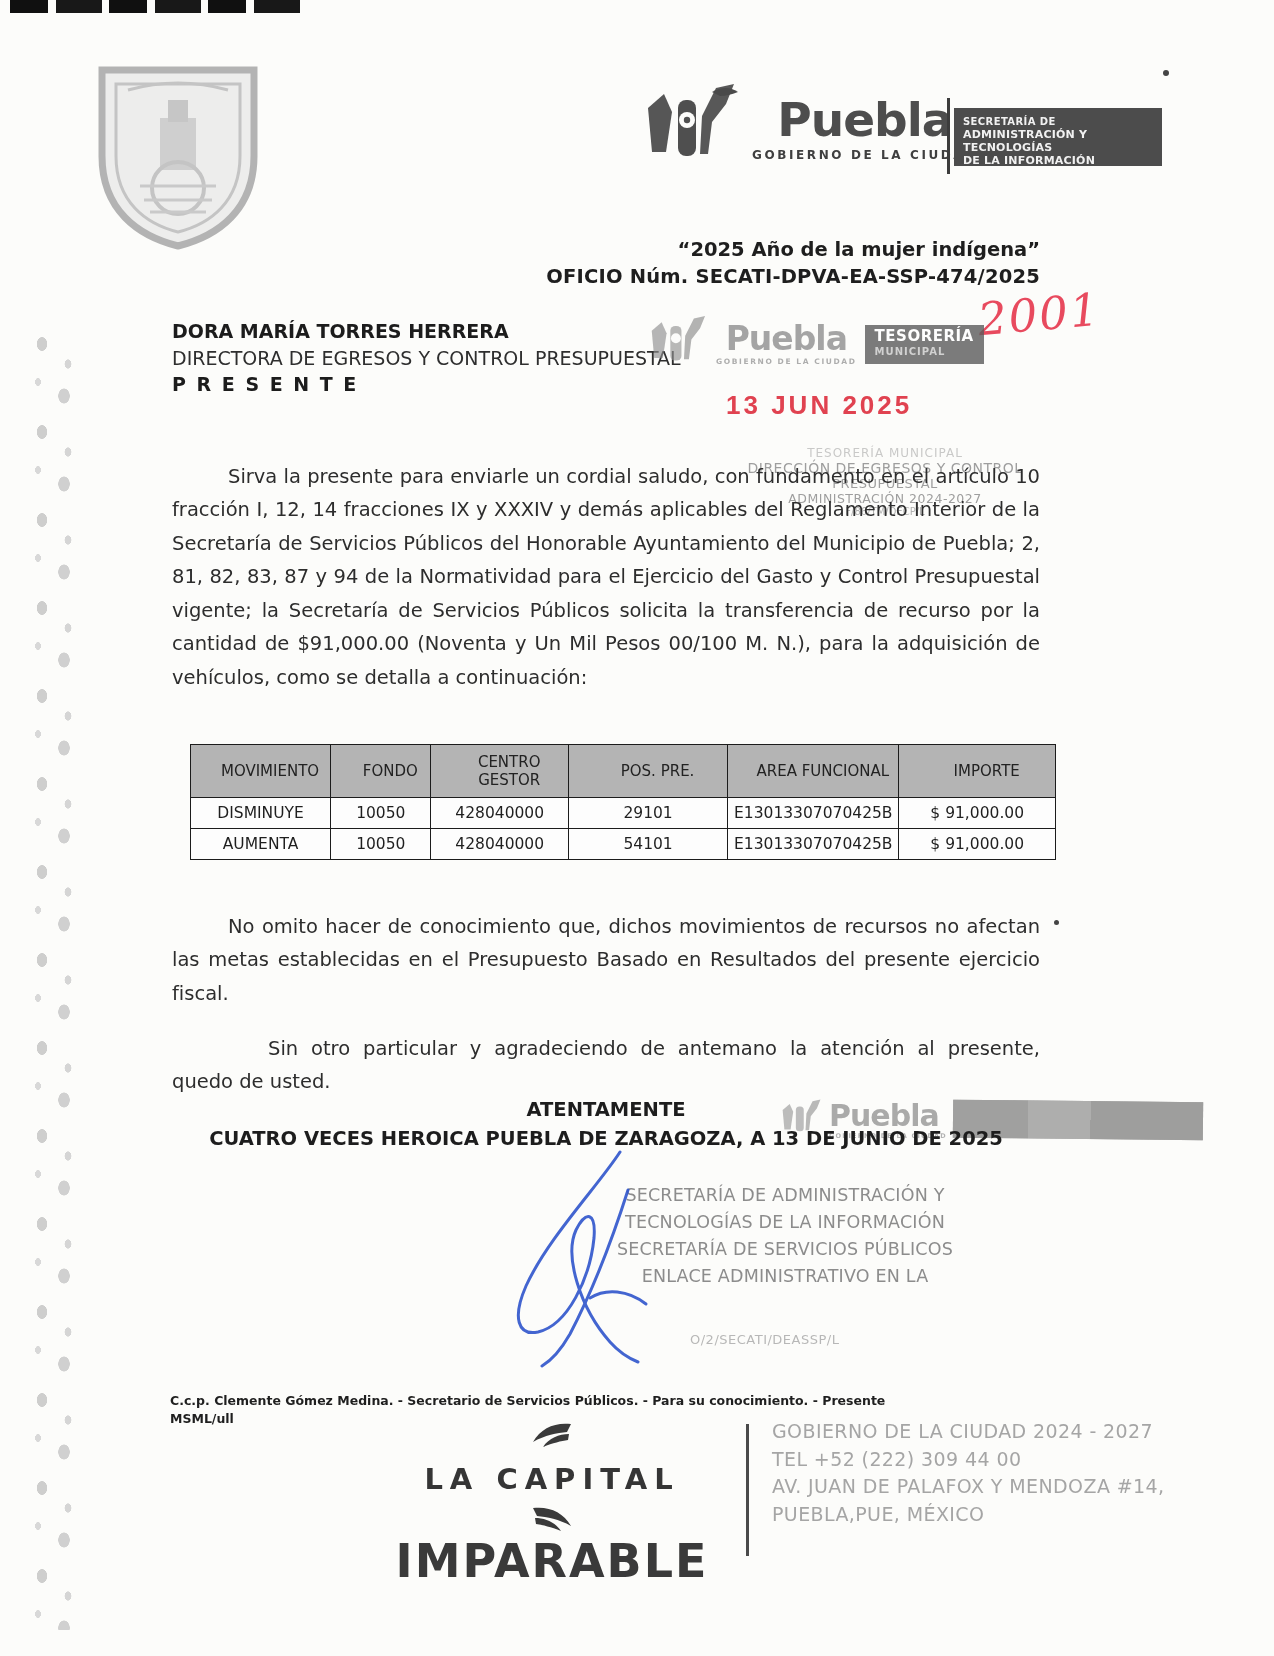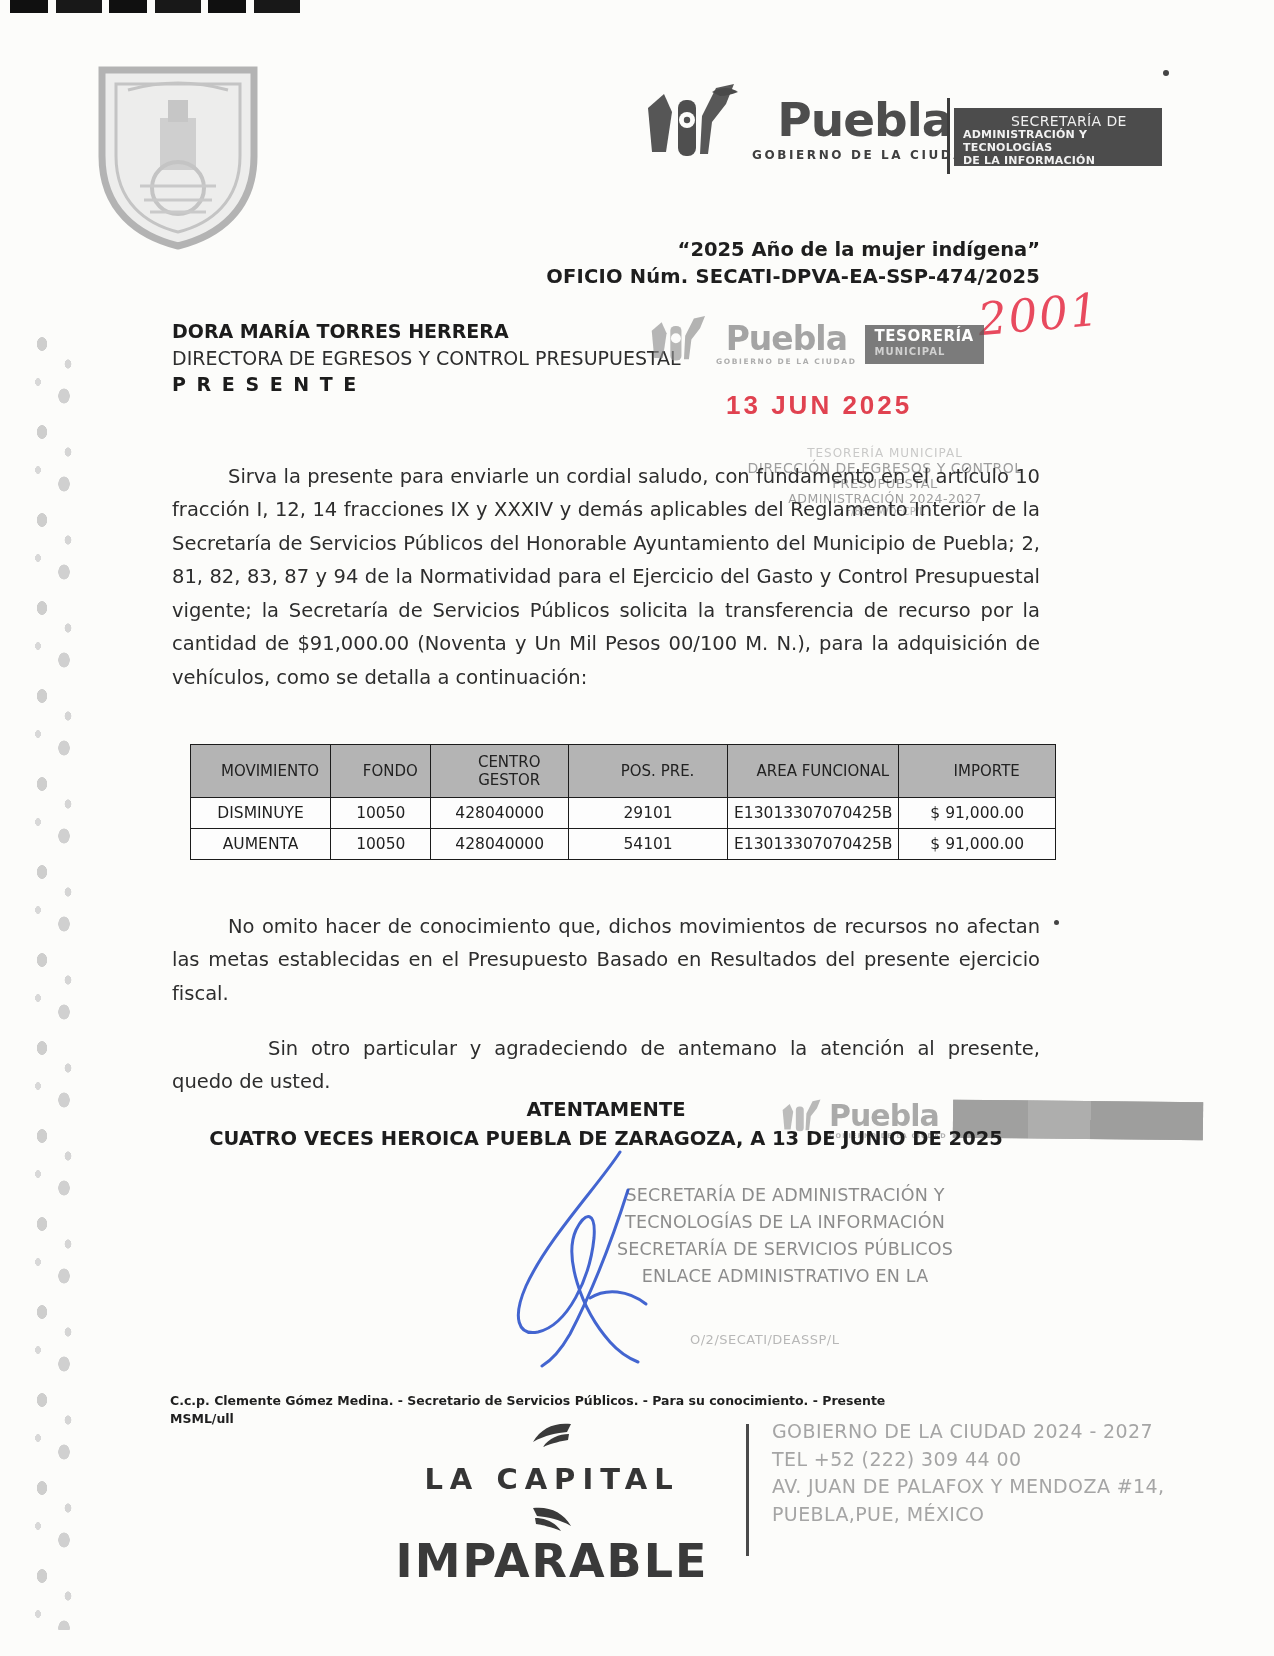--- a/index.html
+++ b/index.html
@@ -23,21 +23,21 @@
   .crest{position:absolute;left:88px;top:60px;}
   
   .logo-block{position:absolute;left:642px;top:82px;display:flex;align-items:flex-start;}
   .logo-icons{margin-right:10px;}
   .logo-words{display:flex;flex-direction:column;align-items:center;margin-top:14px;}
   .logo-puebla{font-size:47px;font-weight:bold;color:#4d4d4d;letter-spacing:-1px;line-height:48px;}
   .logo-tag{font-size:12px;font-weight:bold;color:#3f3f3f;letter-spacing:2.6px;margin-top:4px;}
   .sec-divider{position:absolute;left:947px;top:98px;width:3px;height:76px;background:#3c3c3c;}
   .sec-box{position:absolute;left:954px;top:108px;width:208px;height:58px;background:#4c4c4c;
     color:#f1f1f1;padding:7px 8px 0 9px;box-sizing:border-box;line-height:13px;}
-  .sec-box .l1{font-size:14px;font-weight:normal;letter-spacing:.4px;margin-left:48px;}
+  .sec-box .l1{font-size:10px;font-weight:bold;letter-spacing:.4px;}
   .sec-box .l2,.sec-box .l3{font-size:11px;font-weight:bold;letter-spacing:.2px;}
   
   .motto-block{position:absolute;right:234px;top:236px;text-align:right;line-height:27px;}
   .motto-block .m1{font-size:19.5px;font-weight:bold;color:#1e1e1e;}
   .motto-block .m2{font-size:19.5px;font-weight:bold;color:#1e1e1e;letter-spacing:.2px;}
   
   .recipient{position:absolute;left:172px;top:318px;line-height:26.5px;font-size:19px;color:#2e2e2e;}
   .recipient .rname{font-weight:bold;color:#1c1c1c;}
   .recipient .rpres{font-weight:bold;letter-spacing:2px;color:#1c1c1c;}
   

